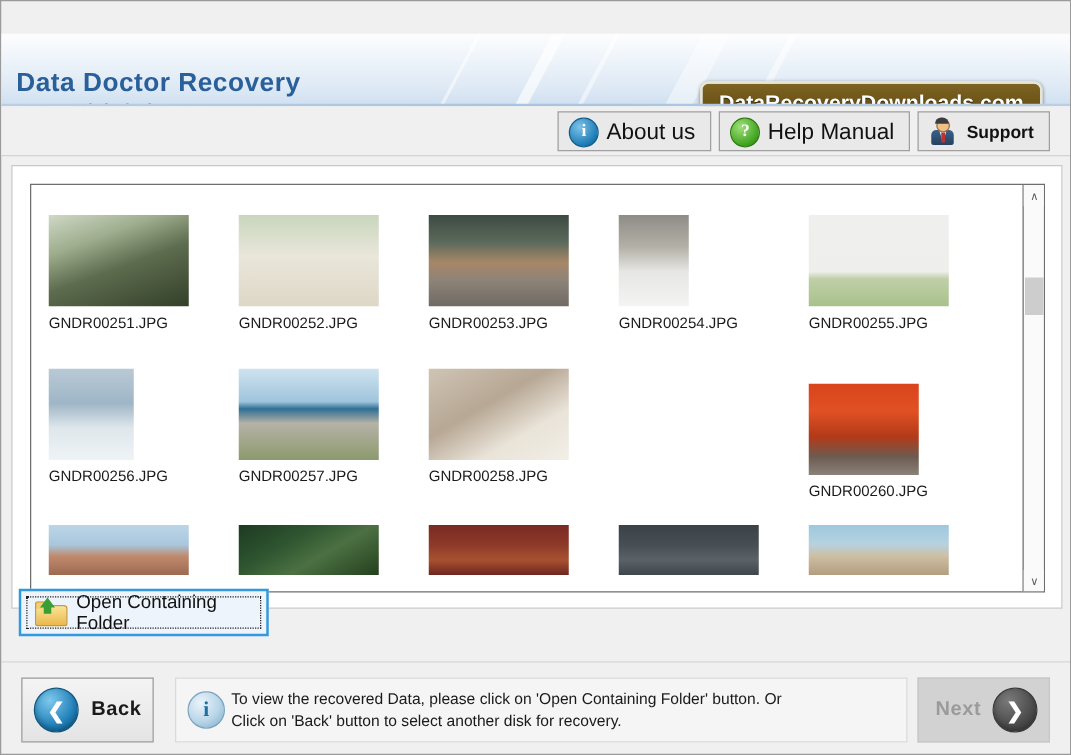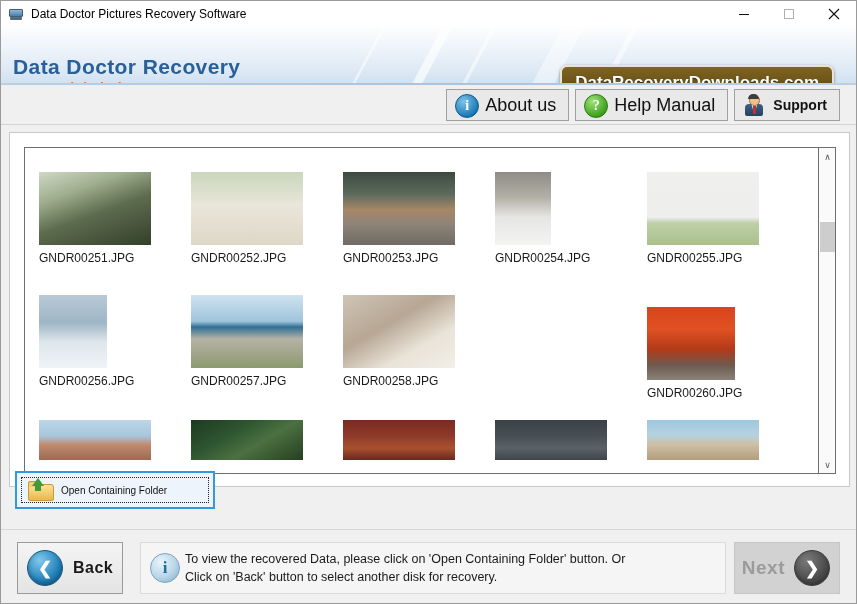--- a/index.html
+++ b/index.html
@@ -218,21 +218,21 @@
     border-radius:2px 2px 0 0;
   }
   .folder-ic .arrow {
     position:absolute; left:4px; top:-1px; width:0; height:0;
     border-left:6px solid transparent; border-right:6px solid transparent;
     border-bottom:8px solid #3a9e32;
   }
   .folder-ic .stem {
     position:absolute; left:7px; top:6px; width:6px; height:6px; background:#3a9e32;
   }
-  .ocf-label { font-size:10px; color:#111; }
+  .ocf-label { font-size:15px; color:#111; }
 
   
   .footer-sep {
     position:absolute; left:0; top:528px; width:100%; height:1px; background:#d6d6d6;
   }
   .back-btn {
     position:absolute; left:16px; top:541px; width:106px; height:52px;
     background:linear-gradient(#f4f4f4,#e4e4e4);
     border:1px solid #9a9a9a;
     display:flex; align-items:center; box-sizing:border-box;
@@ -272,55 +272,30 @@
   .info-text {
     margin-left:5px; font-size:12.5px; color:#1a1a1a; line-height:1.45;
   }
   .next-btn {
     position:absolute; left:733px; top:541px; width:106px; height:52px;
     background:#d2d2d2; border:1px solid #c6c6c6;
     display:flex; align-items:center; justify-content:flex-end;
     box-sizing:border-box;
   }
   .next-label {
-    font-size:19px; font-weight:bold; color:#9b9b9b; margin-right:9px;
+    font-size:16px; font-weight:bold; color:#9b9b9b; margin-right:9px;
     letter-spacing:0.5px;
   }
   .next-btn .nav-circ { margin-right:9px; }
 </style>
 </head>
 <body>
 
 <div id="app">
 
-  <div class="titlebar">
-    <div class="tb-icon">
-      <div class="scr"></div>
-        <div class="base"></div>
-    </div>
-    <div class="tb-title">Data Doctor Pictures Recovery Software</div>
-    <div class="tb-controls">
-      <div class="tb-btn">
-        <svg width="12" height="12" viewBox="0 0 12 12">
-            <line x1="1" y1="6.5" x2="11" y2="6.5" stroke="#111" stroke-width="1"></line>
-          </svg>
-      </div>
-      <div class="tb-btn">
-        <svg width="12" height="12" viewBox="0 0 12 12">
-            <rect x="1.5" y="1.5" width="9" height="9" fill="none" stroke="#b0b0b0" stroke-width="1"></rect>
-          </svg>
-      </div>
-      <div class="tb-btn">
-        <svg width="12" height="12" viewBox="0 0 12 12">
-            <line x1="1" y1="1" x2="11" y2="11" stroke="#111" stroke-width="1.1"></line>
-            <line x1="11" y1="1" x2="1" y2="11" stroke="#111" stroke-width="1.1"></line>
-          </svg>
-      </div>
-    </div>
-  </div>
 
   <div class="header">
     <div class="streak s5"></div>
     <div class="streak s1"></div>
     <div class="streak s2"></div>
     <div class="streak s3"></div>
     <div class="streak s4"></div>
     <div class="brand">Data Doctor Recovery</div>
     <div class="brand-sub">Digital Picture</div>
     <div class="site-badge">DataRecoveryDownloads.com</div>

